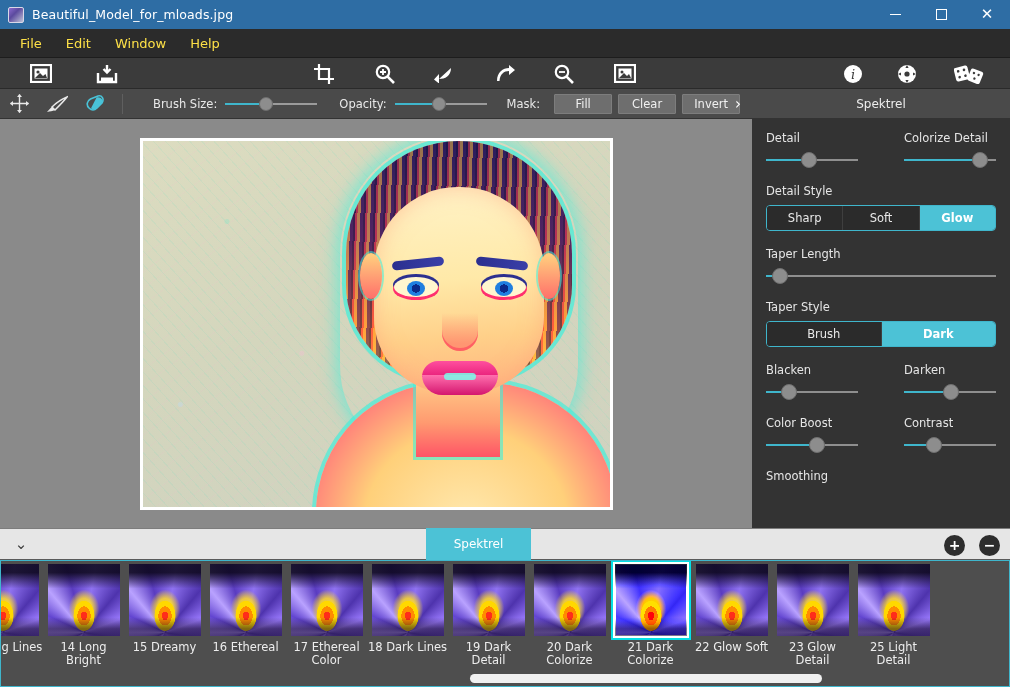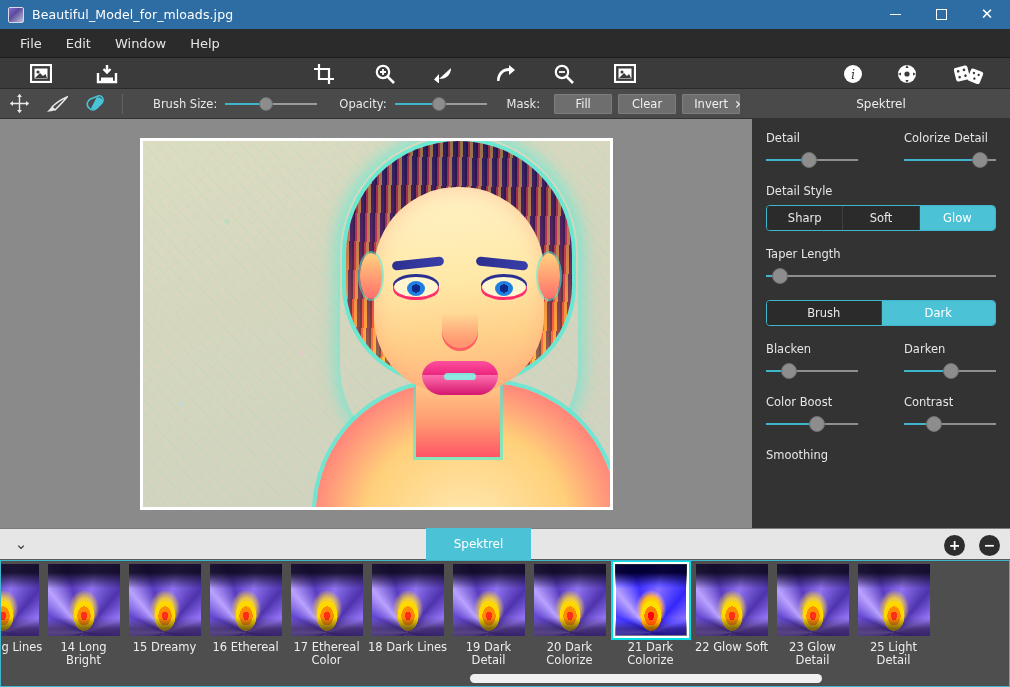--- a/index.html
+++ b/index.html
@@ -33,21 +33,21 @@
   .glyph-max { width: 11px; height: 11px; border: 1.4px solid #fff; }
   .glyph-close { font-size: 15px; line-height: 1; font-family: "DejaVu Sans", sans-serif; }
 
   
   .menubar {
     position: absolute; left: 0; top: 29px; width: 1010px; height: 29px;
     background: #2b2b2b; display: flex; align-items: center; padding-left: 8px;
     border-bottom: 1px solid #1d1d1d;
   }
   .menubar .mi {
-    color: #e5e5e5; font-size: 13px; padding: 3px 12px; cursor: default;
+    color: #fde047; font-size: 13px; padding: 3px 12px; cursor: default;
   }
 
   
   .toolbar {
     position: absolute; left: 0; top: 58px; width: 1010px; height: 31px;
     background: #3b3b3b; border-bottom: 1px solid #2a2a2a;
   }
   .tb-icon {
     position: absolute; top: 0; height: 31px; width: 38px;
     display: flex; align-items: center; justify-content: center;
@@ -195,21 +195,21 @@
   .segmented {
     display: flex; width: 100%; height: 26px; border-radius: 4px; overflow: hidden;
     border: 1px solid #3fb6cc;
   }
   .segmented .seg {
     flex: 1; display: flex; align-items: center; justify-content: center;
     font-size: 11.5px; color: #e9e9e9; background: #2b2b2b;
     border-right: 1px solid #3f3f3f;
   }
   .segmented .seg:last-child { border-right: none; }
-  .segmented .seg.on { background: #4cc2d6; color: #ffffff; }
+  .segmented .seg.on { background: #4cc2d6; color: #ffffff; font-weight: bold; }
 
   
   .presets-head {
     position: absolute; left: 0; top: 528px; width: 1010px; height: 32px;
     background: #e6e6e6; border-top: 1px solid #7d7d7d; border-bottom: 1px solid #5a5a5a;
     display: flex; align-items: center;
   }
   .chev-down { width: 42px; height: 32px; display: flex; align-items: center; justify-content: center; color: #3a3a3a; font-size: 15px; }
   .preset-tab {
     height: 32px; width: 105px; background: #4cc2d6; color: #fff; font-size: 12px;
@@ -476,20 +476,21 @@
     <div class="s-group">
       <div class="s-label">Taper Length</div>
       <div class="pslider">
         <div class="ptrack"></div>
         <div class="pfill" style="width:6%"></div>
         <div class="pknob" style="left:6%"></div>
       </div>
     </div>
 
     <div class="s-group">
+      <div class="s-label">Taper Style</div>
       <div class="segmented">
         <div class="seg">Brush</div>
         <div class="seg on">Dark</div>
       </div>
     </div>
 
     <div class="s-group s-row">
       <div class="s-col">
         <div class="s-label">Blacken</div>
         <div class="pslider">

